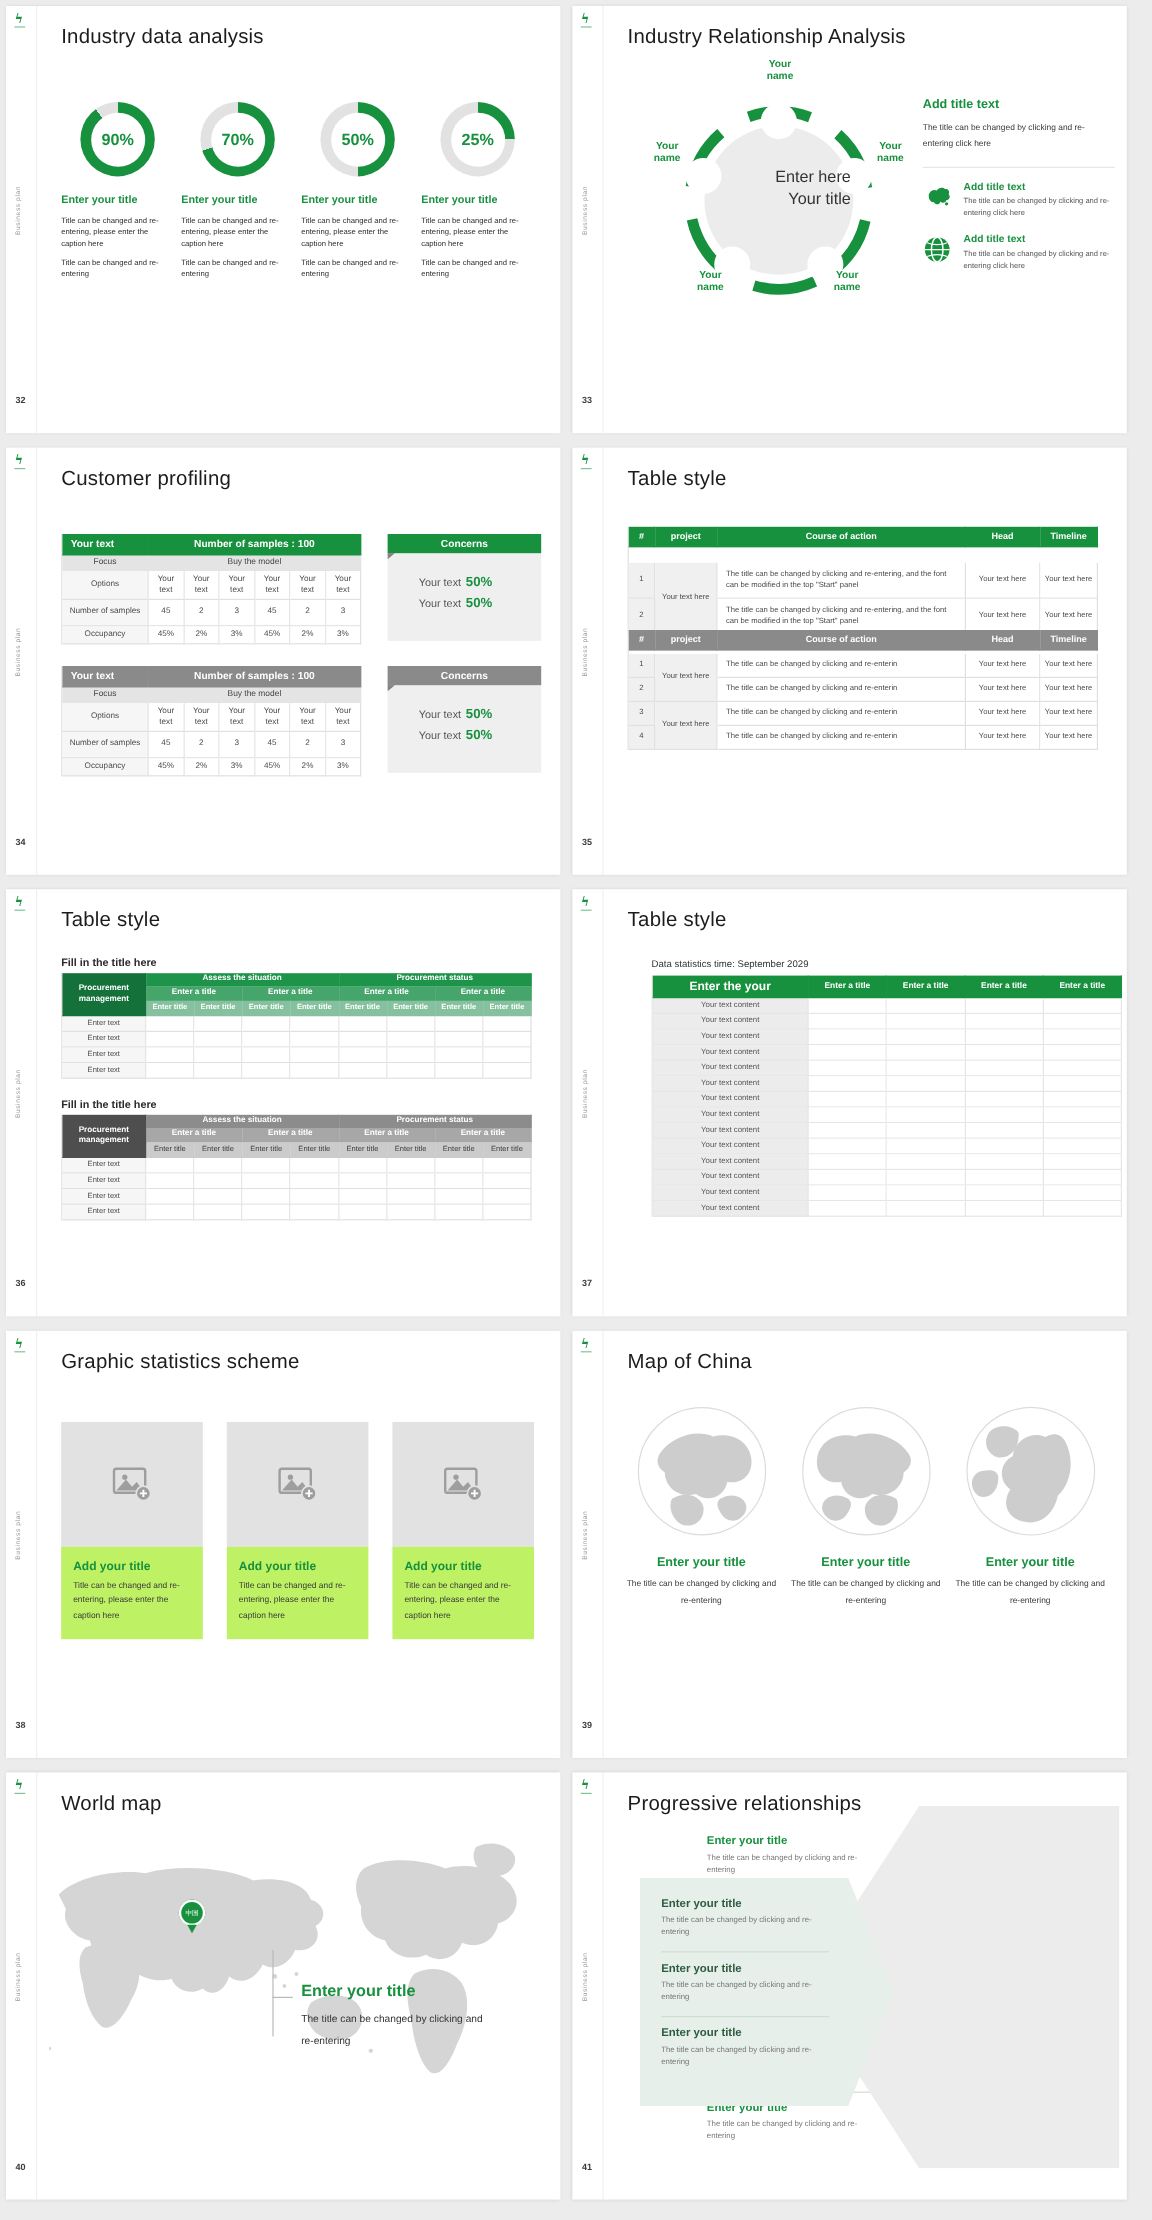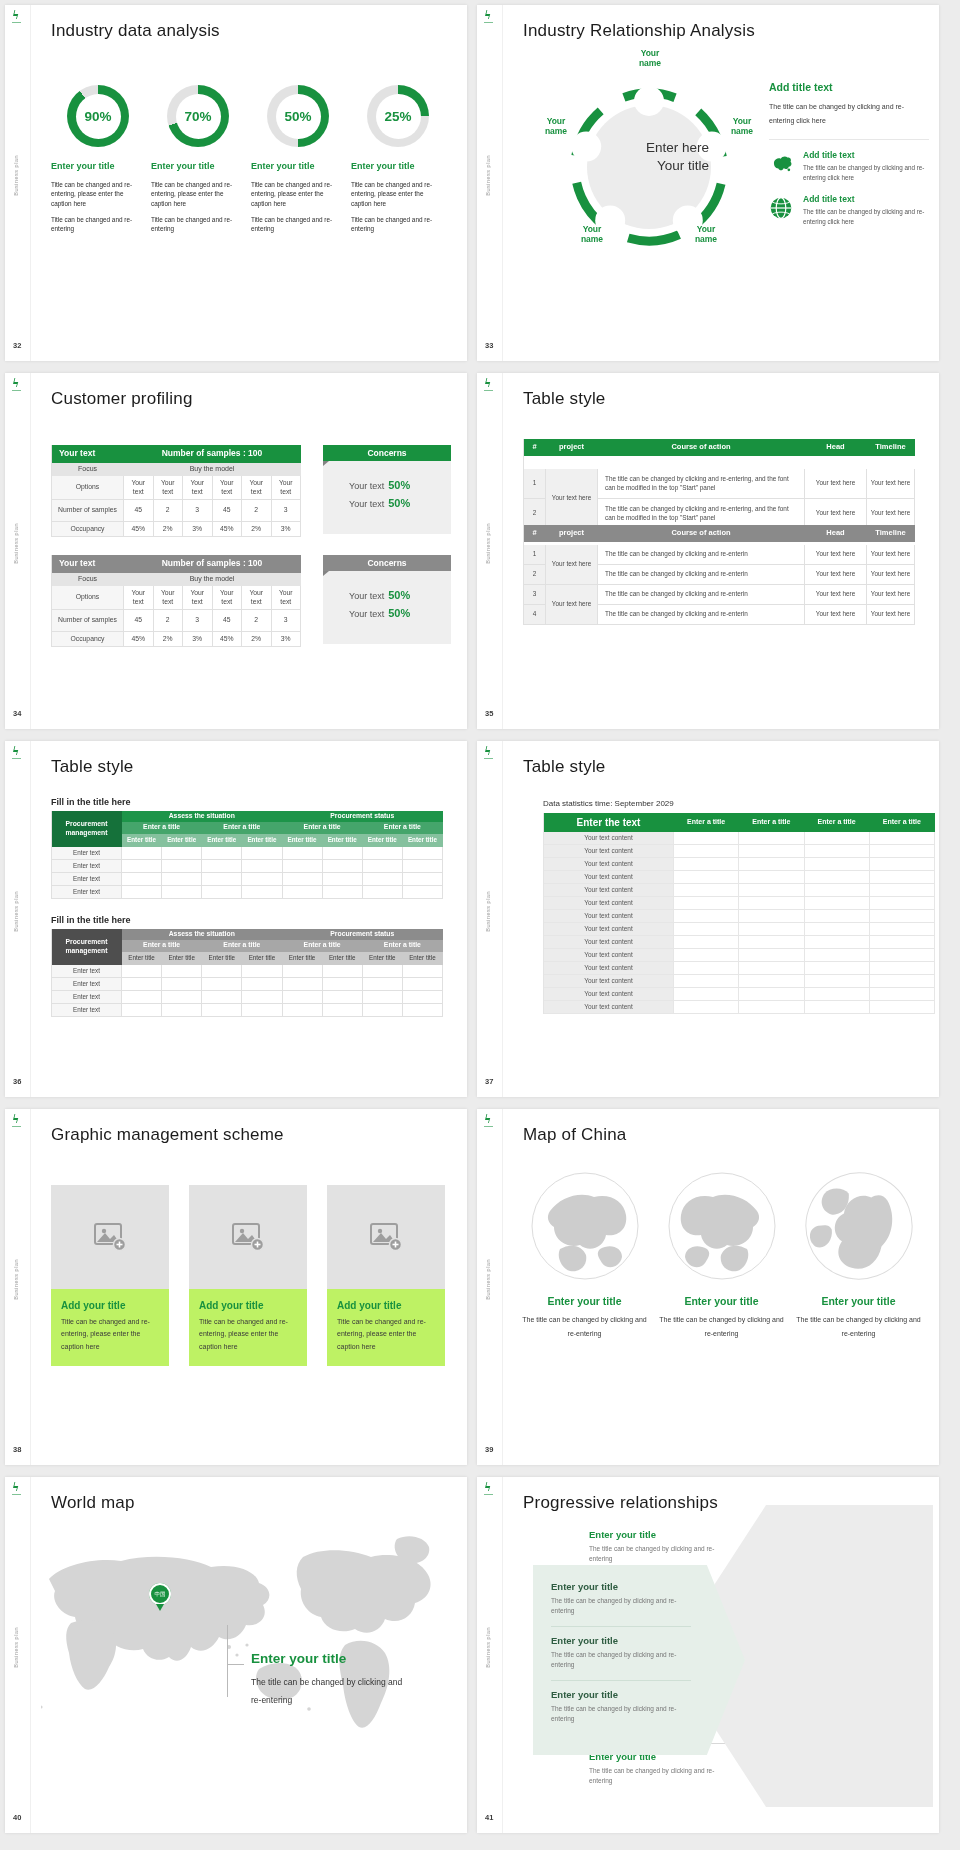--- a/index.html
+++ b/index.html
@@ -7,21 +7,21 @@
   body{font-family:"Liberation Sans",sans-serif;-webkit-font-smoothing:antialiased}
   .page{position:relative;width:960px;height:1850px;background:#ececec;overflow:hidden}
   .slide{position:absolute;width:462px;height:356px;background:#fff;box-shadow:0 0 3px rgba(0,0,0,.10)}
   .c1{left:5px}.c2{left:477px}
   .r1{top:5px}.r2{top:373px}.r3{top:741px}.r4{top:1109px}.r5{top:1477px}
   
   .strip{position:absolute;left:0;top:0;bottom:0;width:26px;border-right:1px solid #f0f0f0}
   .logo{position:absolute;left:7px;top:5px;color:var(--accent,#18913F);font-size:11px;font-weight:bold;font-family:"DejaVu Serif",serif;line-height:1}
   .logo-bar{width:9px;height:1px;background:var(--accent,#18913F);opacity:.55;margin-top:1px}
   .vlabel{position:absolute;left:8px;top:42%;writing-mode:vertical-rl;transform:rotate(180deg);font-size:5.5px;color:#999;letter-spacing:.5px}
-  .pagenum{position:absolute;left:8px;bottom:11px;font-size:7.5px;font-weight:bold;color:#3c3c3c}
+  .pagenum{position:absolute;left:8px;bottom:23px;font-size:7.5px;font-weight:bold;color:#3c3c3c}
   .stitle{position:absolute;left:46px;top:16px;font-size:17px;font-weight:300;color:#1c1c1c;letter-spacing:.2px}
   
   .donut-row{position:absolute;left:46px;top:80px;display:flex;gap:6px}
   .donut-item{width:94px}
   .donut{position:relative;width:62px;height:62px;border-radius:50%;margin:0 auto 14px auto}
   .donut::before{content:"";position:absolute;inset:8.5px;background:#fff;border-radius:50%}
   .donut-val{position:absolute;inset:0;display:flex;align-items:center;justify-content:center;font-size:13.5px;font-weight:bold;color:var(--accent,#18913F);z-index:2}
   .dtitle{font-size:9px;font-weight:bold;color:var(--accent,#18913F);margin-bottom:9px}
   .dcap{font-size:6.4px;color:#2c2c2c;line-height:1.45;margin-bottom:7px;width:88px}
   
@@ -402,21 +402,21 @@
   <div class="slide c2 r3">
     <div class="strip">
       <div class="logo"><span>ϟ</span><div class="logo-bar"></div></div>
       <div class="vlabel">Business plan</div>
       <div class="pagenum">37</div>
     </div>
     <div class="stitle">Table style</div>
     <div class="note37">Data statistics time: September 2029</div>
 
     <div class="grid t37">
-      <div class="cell hc hgreen h1">Enter the text</div>
+      <div class="cell hc hgreen h1">Enter the your</div>
       <div class="cc"><div class="cell hc hgreen hx">Enter a title</div><div class="cell hc hgreen hx">Enter a title</div><div class="cell hc hgreen hx">Enter a title</div><div class="cell hc hgreen hx">Enter a title</div></div>
       <div class="cc">
         
       <div class="cc">
           <div class="cell name">Your text content</div>
           <div class="cell"></div><div class="cell"></div><div class="cell"></div><div class="cell"></div>
         </div><div class="cc">
           <div class="cell name">Your text content</div>
           <div class="cell"></div><div class="cell"></div><div class="cell"></div><div class="cell"></div>
         </div><div class="cc">
@@ -458,21 +458,21 @@
         </div></div>
     </div>
   </div>
 
   <div class="slide c1 r4">
     <div class="strip">
       <div class="logo"><span>ϟ</span><div class="logo-bar"></div></div>
       <div class="vlabel">Business plan</div>
       <div class="pagenum">38</div>
     </div>
-    <div class="stitle">Graphic management scheme</div>
+    <div class="stitle">Graphic statistics scheme</div>
     <div class="cards">
 
     <div class="card">
         <div class="card-img">
           <svg width="34" height="30" viewBox="0 0 34 30">
             <rect x="2" y="2" width="26" height="20" rx="2" fill="none" stroke="#9e9e9e" stroke-width="2"></rect>
             <circle cx="11" cy="9" r="2.2" fill="#9e9e9e"></circle>
             <path d="M4,20 L12,11 L17,17 L21,13 L26,20 Z" fill="#9e9e9e"></path>
             <circle cx="26.5" cy="22.5" r="6" fill="#9e9e9e" stroke="#e2e2e2" stroke-width="1.5"></circle>
             <line x1="26.5" y1="19.5" x2="26.5" y2="25.5" stroke="#fff" stroke-width="1.6"></line>

